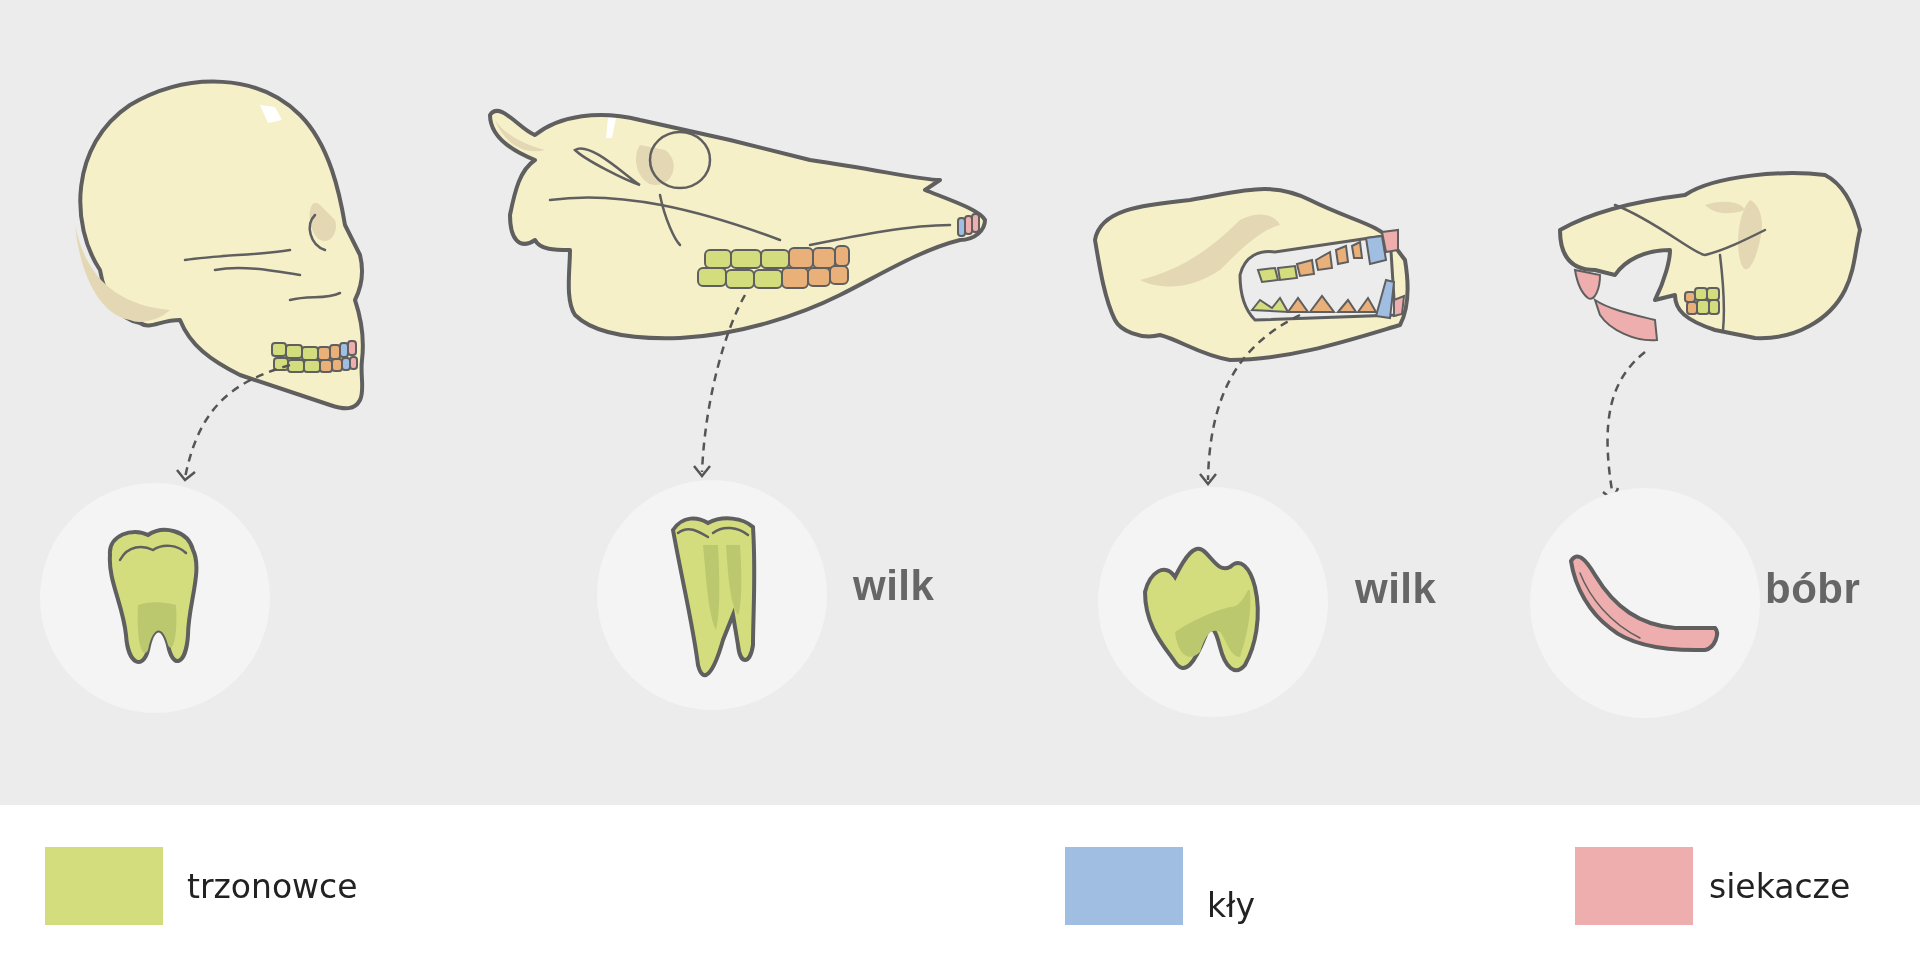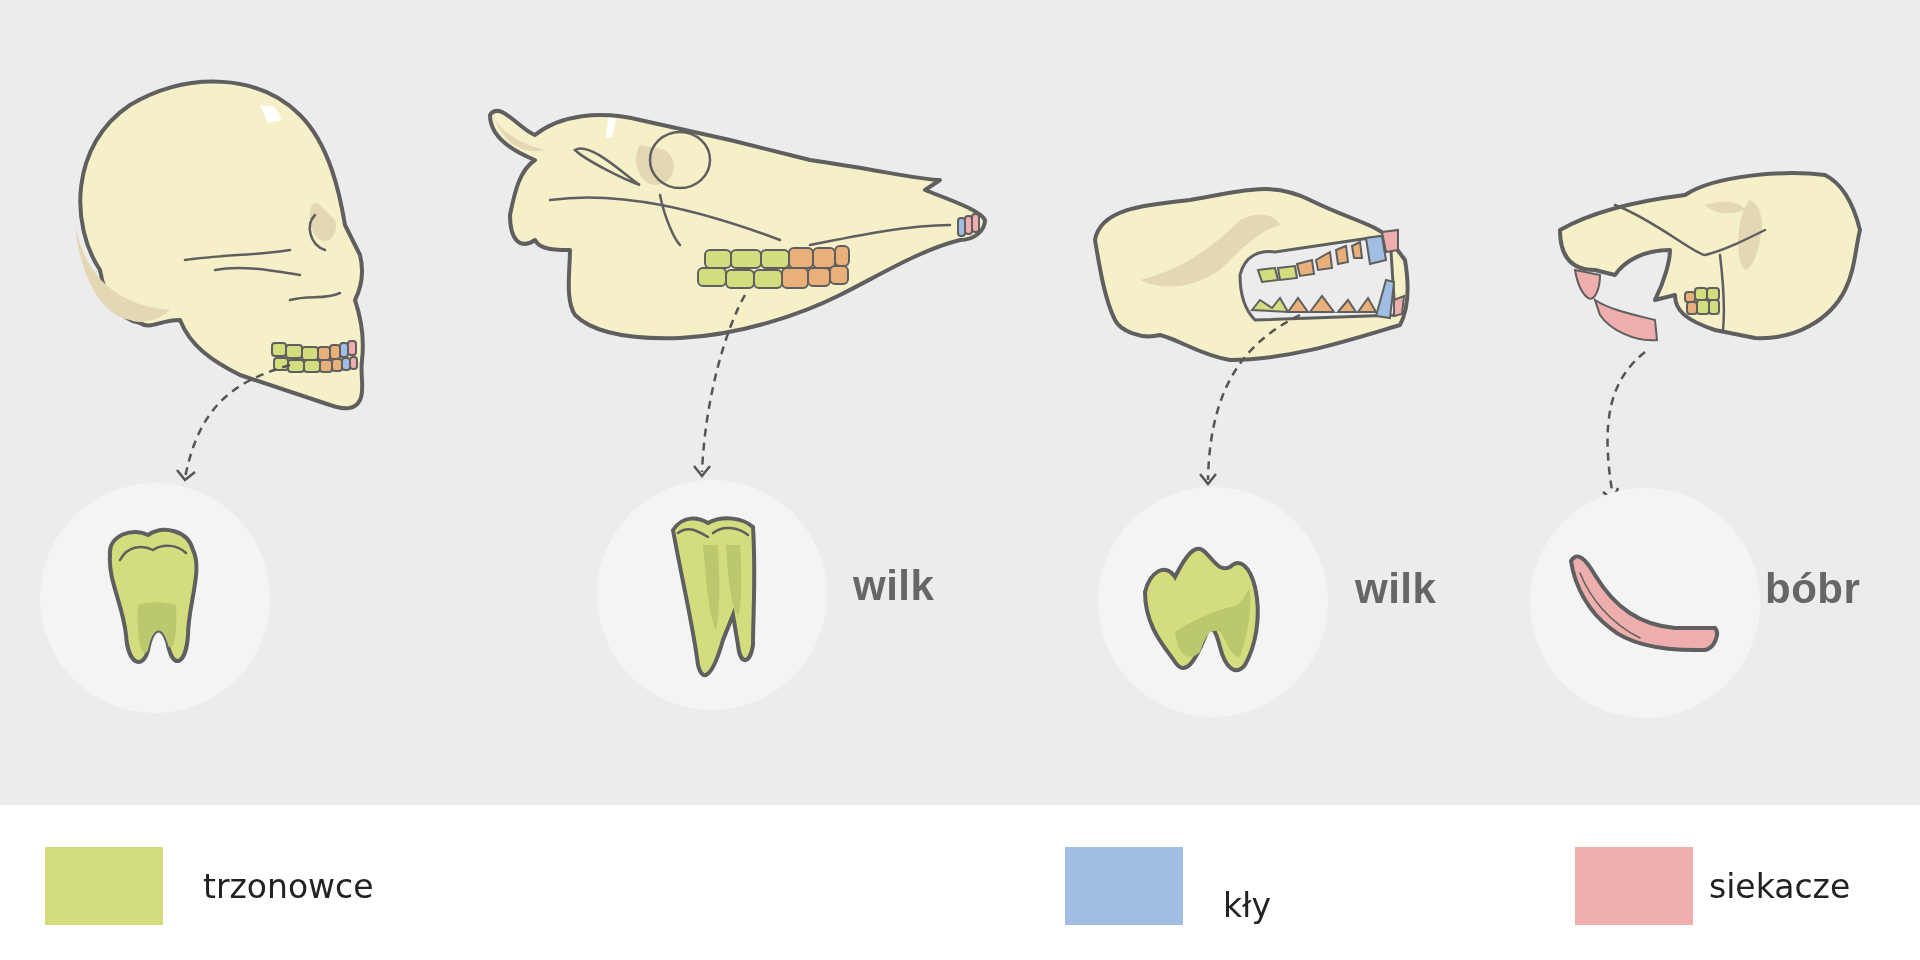--- a/index.html
+++ b/index.html
@@ -24,21 +24,21 @@
   }
   .arrow { position: absolute; overflow: visible; }
   .legend {
     position: absolute; left: 0; top: 805px; width: 1920px; height: 155px;
     background: #ffffff;
   }
   .legend-item { position: absolute; top: 42px; height: 78px; display: flex; align-items: center; }
   .swatch { width: 118px; height: 78px; }
   .legend-label {
     font-family: "DejaVu Sans", sans-serif;
-    font-size: 33px; color: #222222; margin-left: 40px;
+    font-size: 33px; color: #222222; margin-left: 24px;
   }
   svg .bone { fill: #f6f0c8; stroke: #5f5f5f; stroke-width: 4; stroke-linejoin: round; }
   svg .shade { fill: #e3d8b3; }
   svg .line { fill: none; stroke: #5f5f5f; stroke-width: 2.5; stroke-linecap: round; }
   svg .t { stroke: #5f5f5f; stroke-width: 2; }
   svg .dash { fill: none; stroke: #555555; stroke-width: 2.5; stroke-dasharray: 8 6; }
   svg .ahead { fill: none; stroke: #555555; stroke-width: 2.5; }
 </style>
 </head>
 <body>

